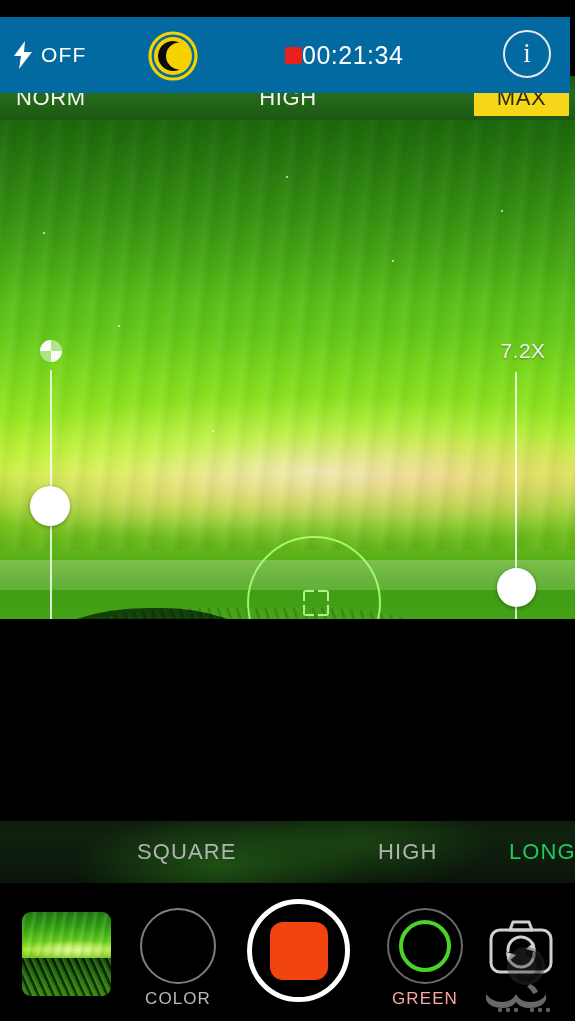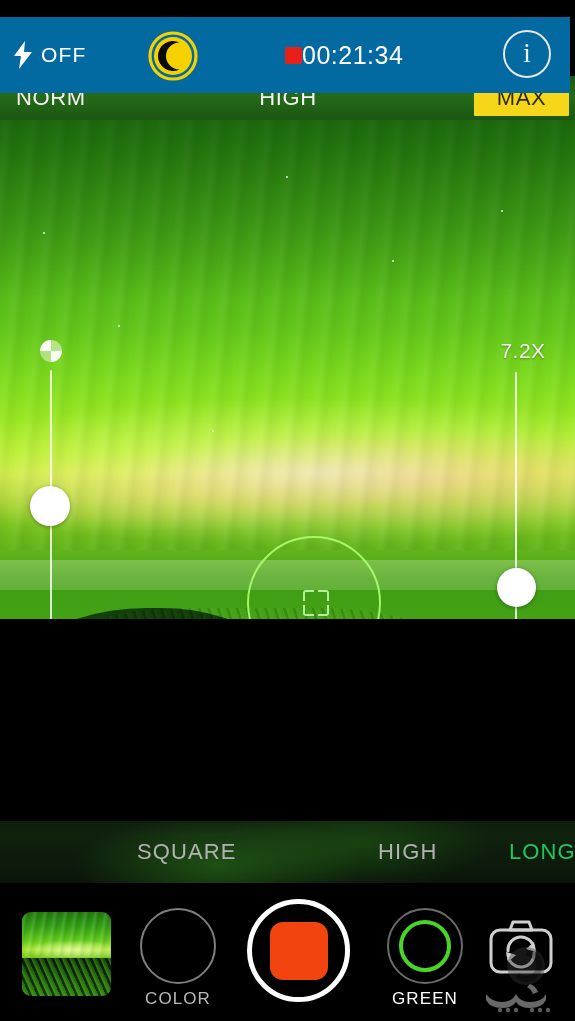--- a/index.html
+++ b/index.html
@@ -302,21 +302,21 @@
     border:2.5px solid #6a6a6a;border-radius:50%;box-sizing:border-box;
     display:flex;align-items:center;justify-content:center;
     z-index:27;
   }
   .green-inner{
     width:52px;height:52px;border:4px solid #49d427;border-radius:50%;
     box-sizing:border-box;
   }
   .green-lbl{
     position:absolute;left:372px;top:989px;width:106px;text-align:center;
-    color:#ffffff;font-size:17px;letter-spacing:1.1px;z-index:27;
+    color:#fca5a5;font-size:17px;letter-spacing:1.1px;z-index:27;
   }
 
   .flipcam-btn{
     position:absolute;left:487px;top:916px;width:68px;height:62px;
     z-index:27;
   }
   .watermark{
     position:absolute;left:470px;top:946px;width:105px;height:70px;
     z-index:28;opacity:.55;pointer-events:none;
   }

